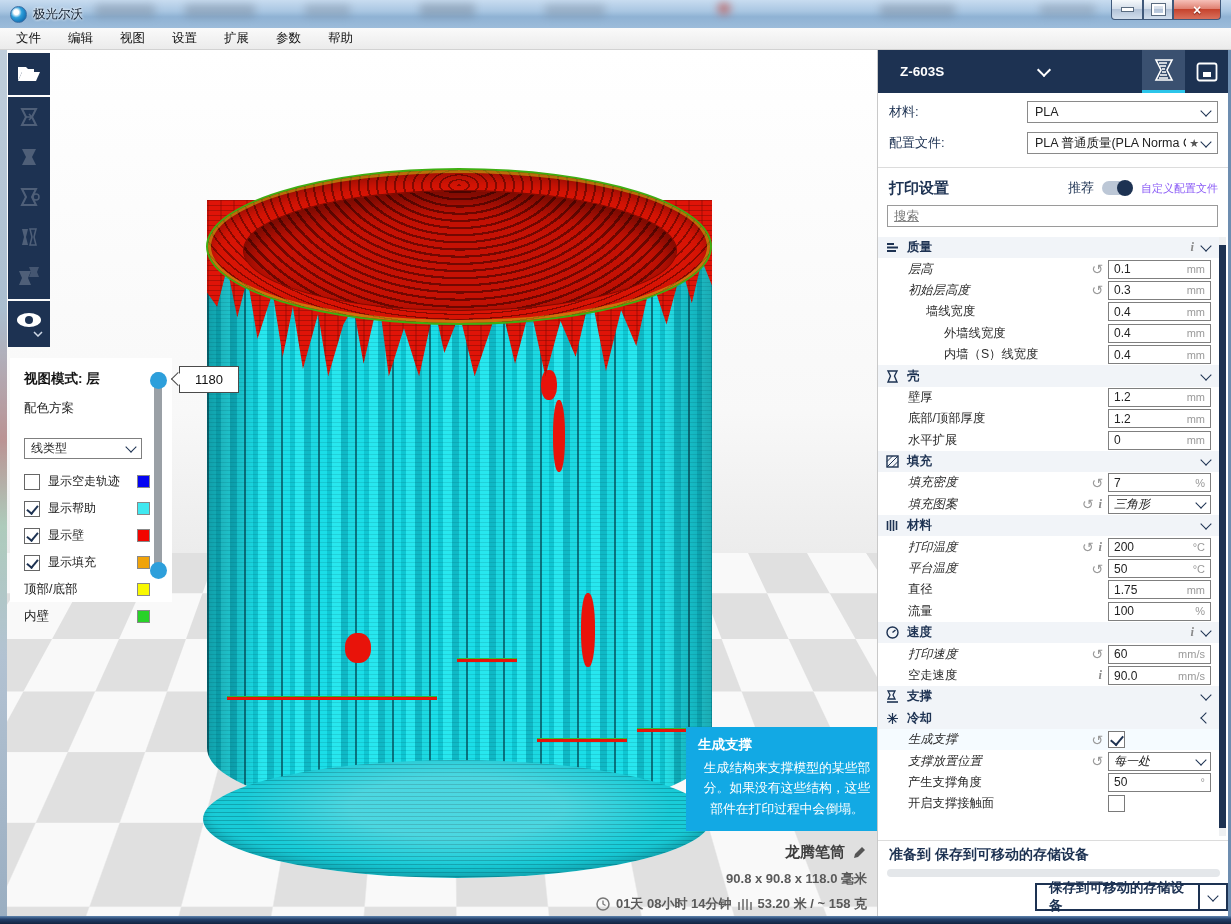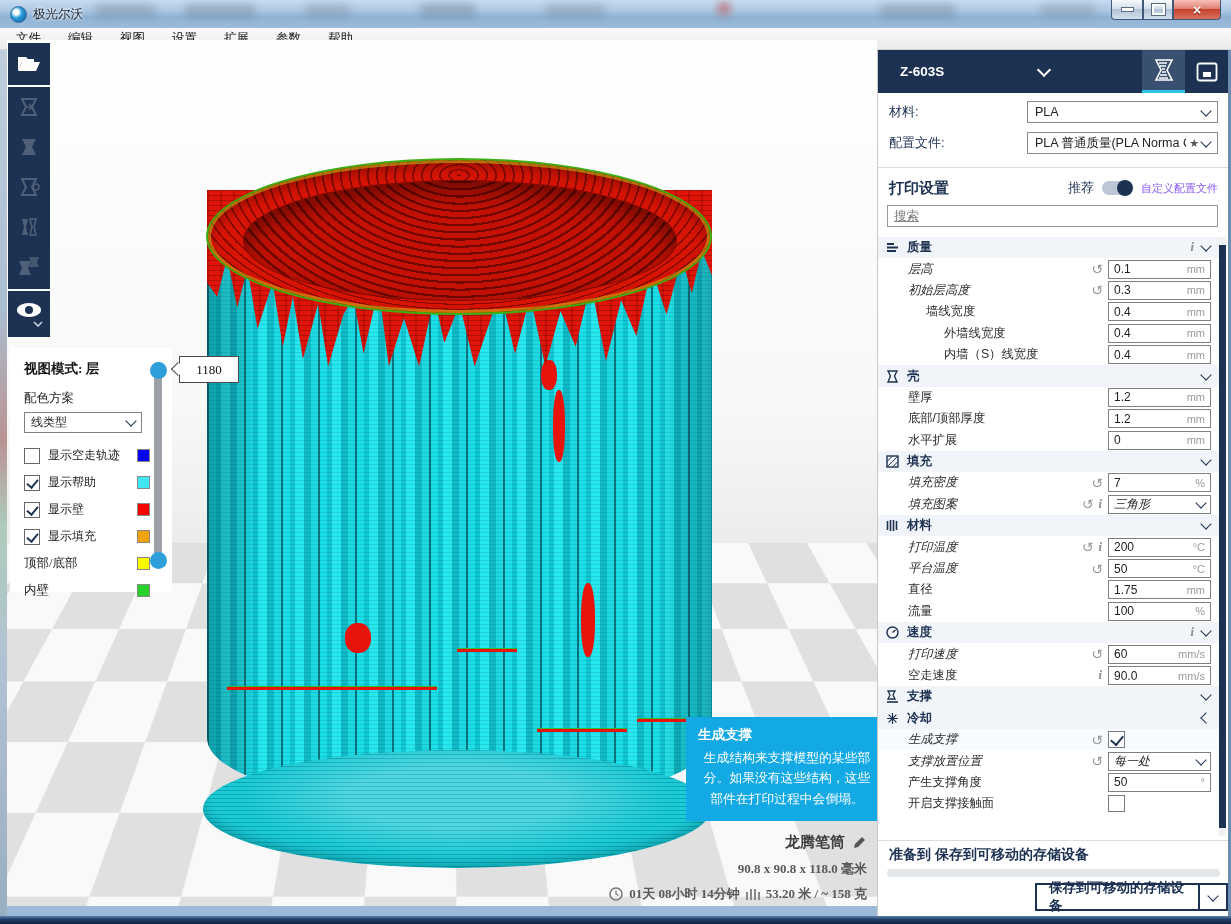--- a/index.html
+++ b/index.html
@@ -33,21 +33,21 @@
   .menu-item{font-size:12.5px;color:#111;}
 
   .bottomedge{left:0;top:916px;width:1231px;height:8px;
     background:linear-gradient(180deg,#5d83ad 0%,#23406b 40%,#12233f 100%);}
   .leftedge{left:0;top:50px;width:7px;height:866px;
     background:linear-gradient(180deg,#b8cfe6 0%,#9fc0dd 30%,#cf8d8d 45%,#9fd0b5 55%,#a9c4de 70%,#8fb0d0 100%);
     filter:saturate(.6);}
   .rightedge{left:1228px;top:50px;width:3px;height:866px;background:#6d8db0;}
 
   
-  .viewport{left:7px;top:40px;width:870px;height:866px;overflow:hidden;background:#ffffff;font-family:Liberation Serif, serif;}
+  .viewport{left:7px;top:50px;width:870px;height:866px;overflow:hidden;background:#ffffff;}
   .wall{position:absolute;inset:0;background:linear-gradient(180deg,#ffffff 0%,#f8f8f8 42%,#ececec 58%);}
   .floor{position:absolute;left:-380px;top:503px;width:1640px;height:1300px;
     background:repeating-conic-gradient(#e0e0e0 0 25%,#f9f9f9 0 50%);background-size:118px 118px;
     transform:perspective(760px) rotateX(50deg);transform-origin:50% 0;}
 
   
   .plate{left:151px;top:685px;width:580px;height:145px;border-radius:50%;
     background:radial-gradient(ellipse at 50% 45%,#d9dcde 0 70%,#c3c7ca 92%,#b7bbbe 100%);}
   .mbody{left:200px;top:168px;width:505px;height:600px;border-radius:8px 8px 50% 50%/8px 8px 70px 70px;
     background:
@@ -85,21 +85,21 @@
 
   
   .tbblock{background:#1d3252;}
   .toolicon{width:42px;height:40px;display:flex;align-items:center;justify-content:center;opacity:.22;}
   .eyewrap{display:flex;flex-direction:column;align-items:center;justify-content:center;}
 
   
   .vpanel{left:3px;top:308px;width:162px;height:244px;background:#fff;padding:12px 0 0 14px;box-sizing:border-box;}
   .vp-title{font-size:13.5px;font-weight:bold;color:#161616;}
   .vp-sub{font-size:12.5px;color:#222;margin-top:12px;}
-  .vp-select{width:118px;height:21px;border:1px solid #7f7f7f;margin-top:5px;display:flex;align-items:center;
+  .vp-select{width:118px;height:21px;border:1px solid #7f7f7f;margin-top:21px;display:flex;align-items:center;
     padding:0 6px;box-sizing:border-box;font-size:12px;color:#222;background:#fff;}
   .vrow{display:flex;align-items:center;height:27px;}
   .vcheck{width:16px;height:16px;border:1px solid #666;box-sizing:border-box;background:#fff;position:relative;flex:none;}
   .vcheck.on::after{content:"";position:absolute;left:4px;top:1px;width:5px;height:9px;
     border-right:2px solid #1d3252;border-bottom:2px solid #1d3252;transform:rotate(40deg);}
   .vlabel{font-size:12px;color:#222;margin-left:8px;}
   .vlabel.noind{margin-left:0;font-size:12.5px;}
   .vswatch{width:13px;height:13px;border:1px solid #888;box-sizing:border-box;margin-left:auto;margin-right:22px;flex:none;}
 
   

